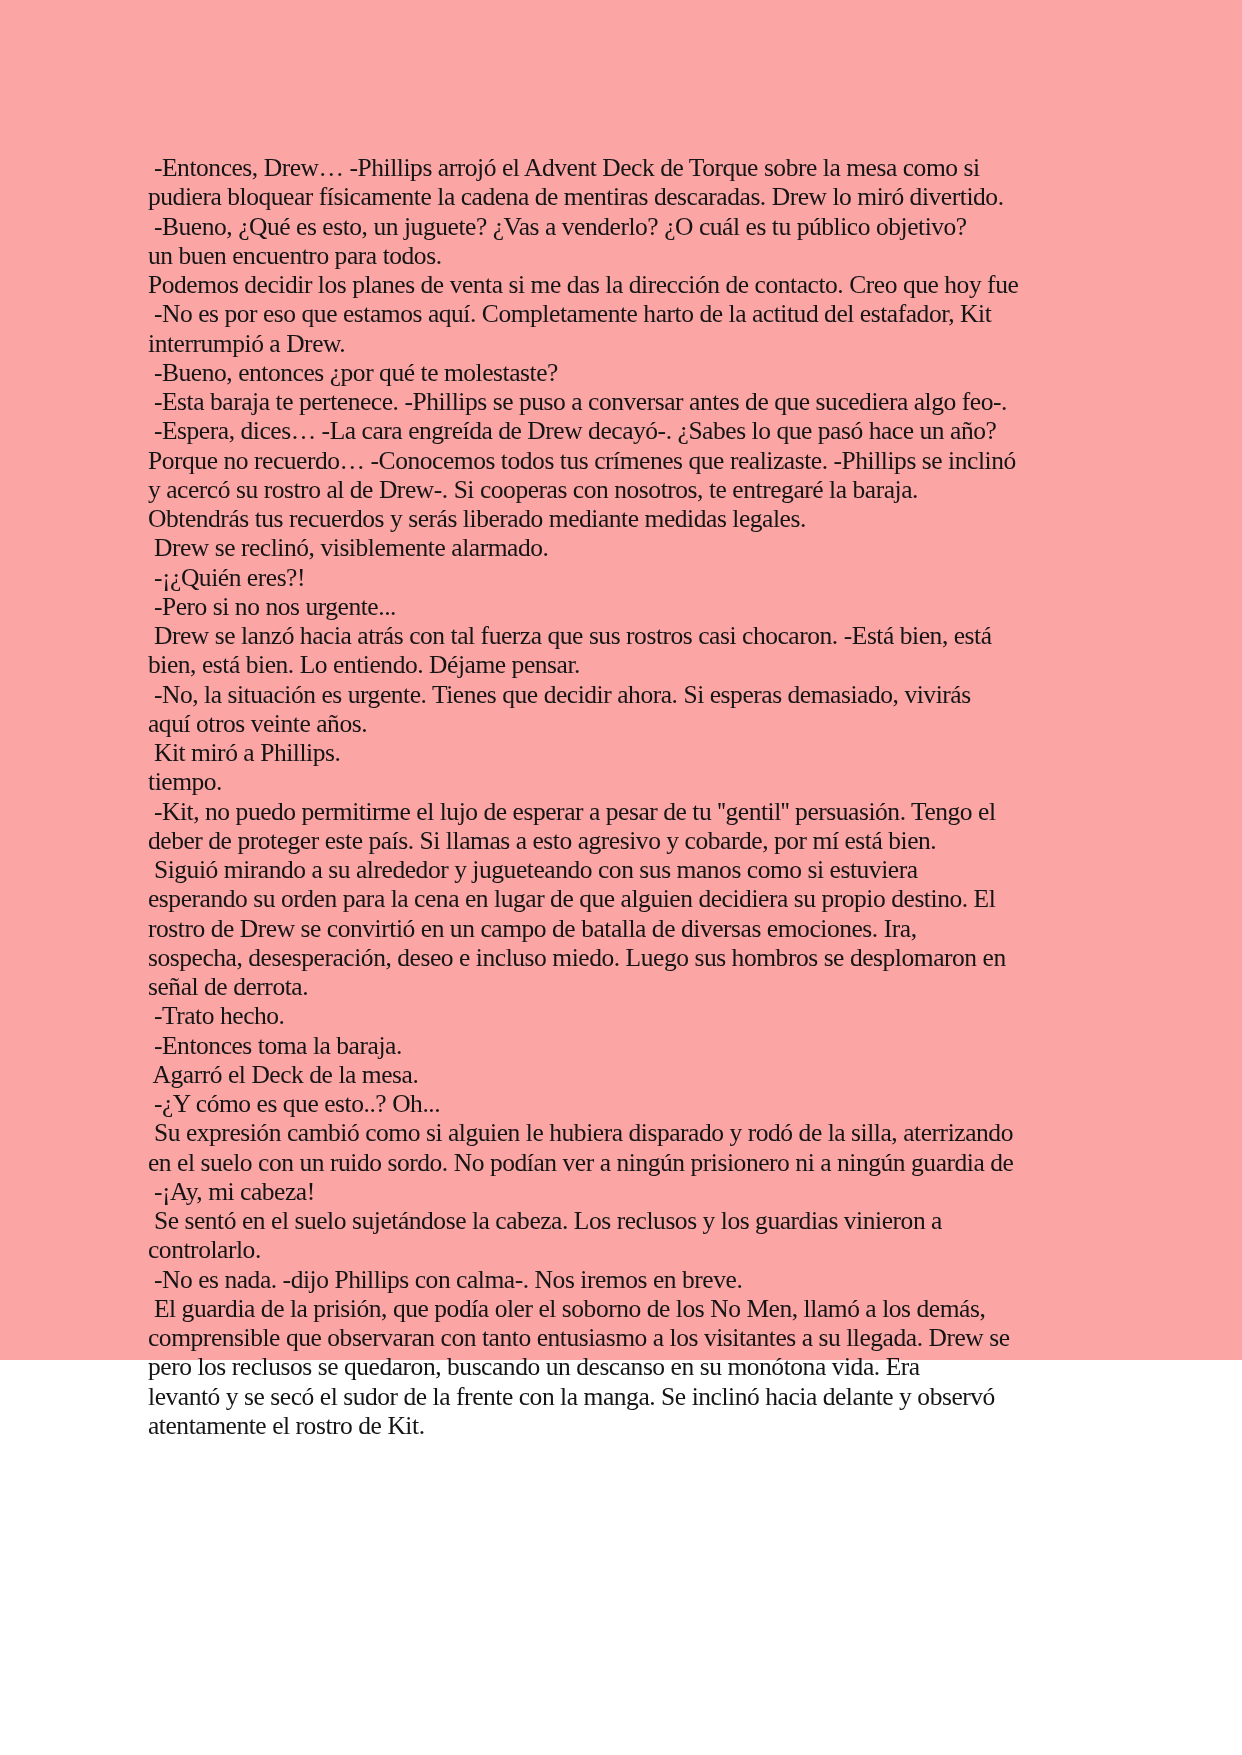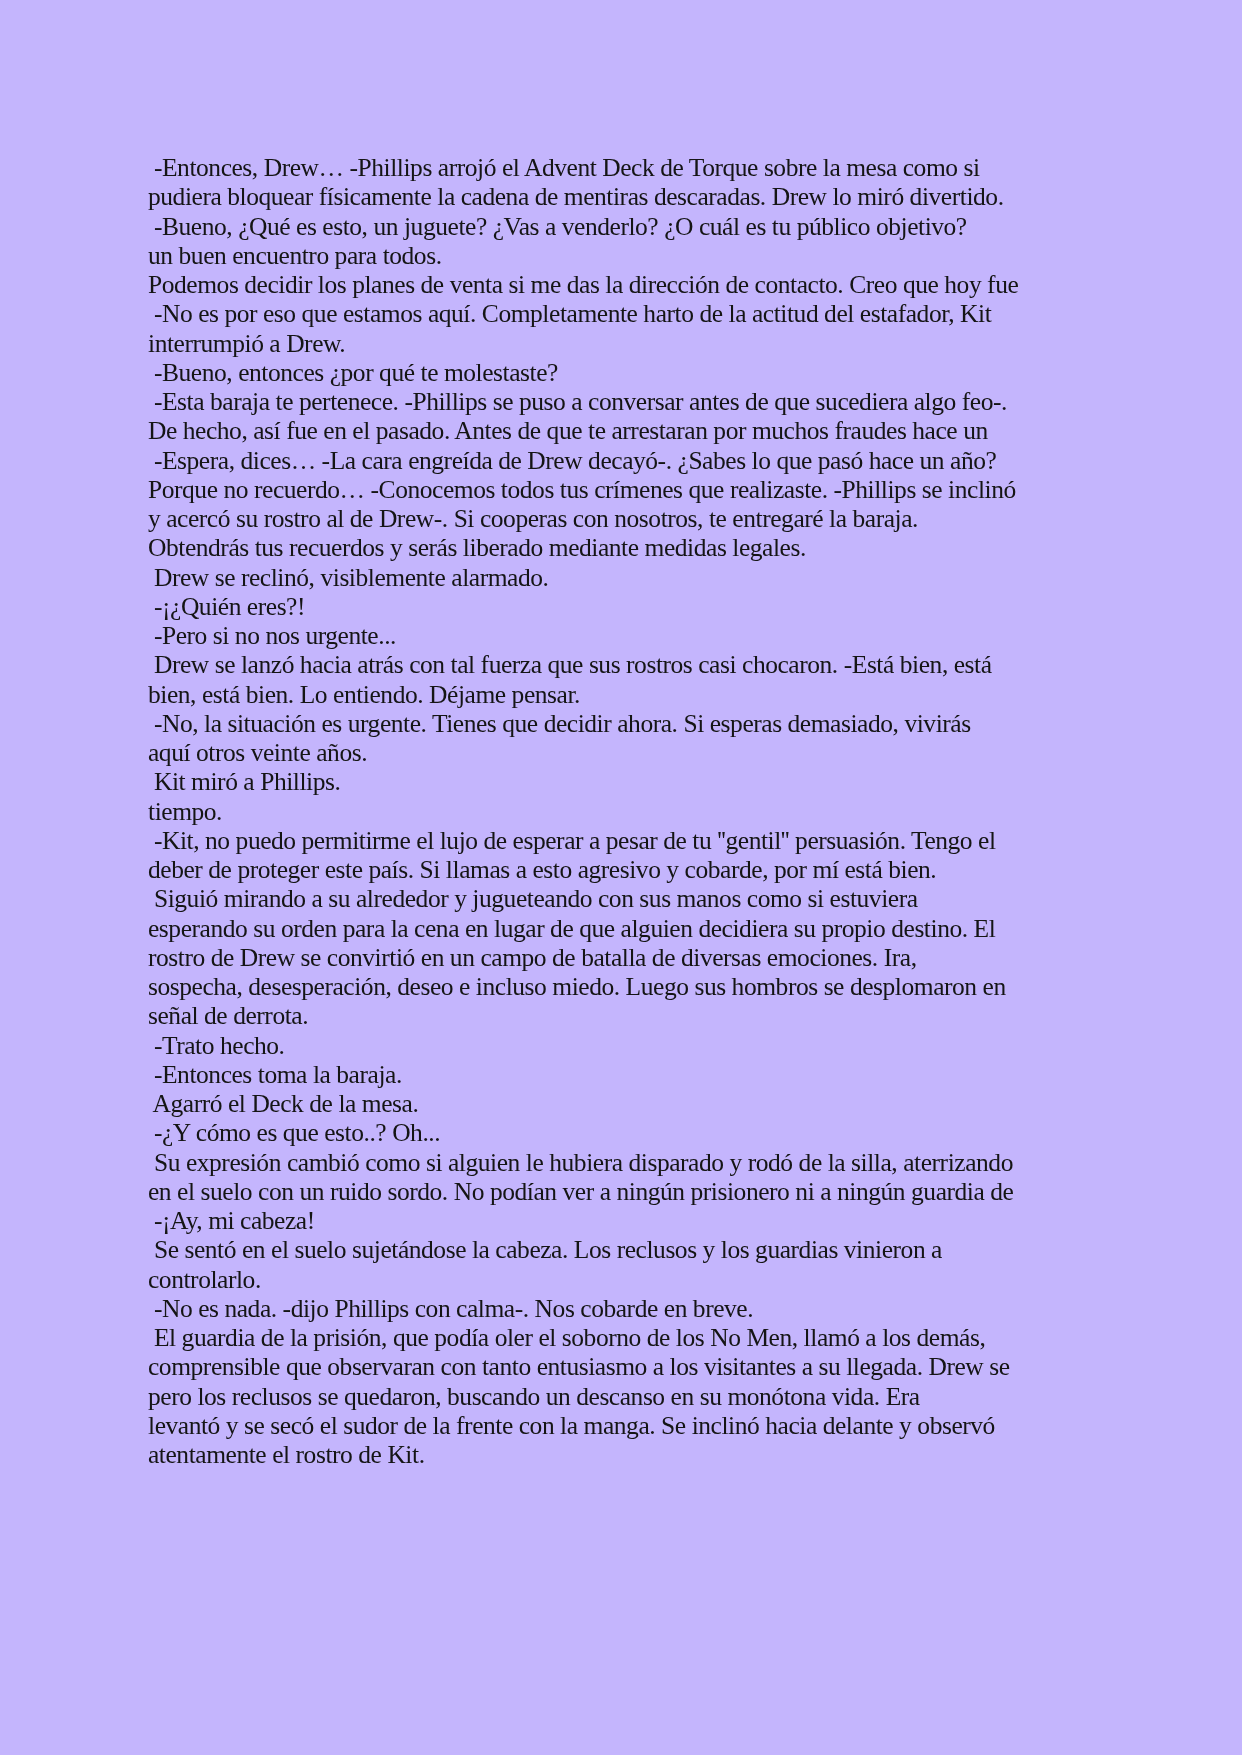--- a/index.html
+++ b/index.html
@@ -11,22 +11,22 @@
     height: 1755px;
     background: #ffffff;
     position: relative;
     overflow: hidden;
   }
   .page {
     position: absolute;
     left: 0;
     top: 0;
     width: 1242px;
-    height: 1755px;
-    background: #c4b5fd;
+    height: 1360px;
+    background: #fca5a5;
   }
   .text-block {
     position: absolute;
     left: 148px;
     top: 153px;
     width: 960px;
   }
   .line {
     font-family: "Liberation Serif", serif;
     font-size: 25.5px;
@@ -44,21 +44,20 @@
   <div class="text-block" id="text-block">
       <div class="line"> -Entonces, Drew… -Phillips arrojó el Advent Deck de Torque sobre la mesa como si</div>
       <div class="line">pudiera bloquear físicamente la cadena de mentiras descaradas. Drew lo miró divertido.</div>
       <div class="line"> -Bueno, ¿Qué es esto, un juguete? ¿Vas a venderlo? ¿O cuál es tu público objetivo?</div>
       <div class="line">un buen encuentro para todos.</div>
       <div class="line">Podemos decidir los planes de venta si me das la dirección de contacto. Creo que hoy fue</div>
       <div class="line"> -No es por eso que estamos aquí. Completamente harto de la actitud del estafador, Kit</div>
       <div class="line">interrumpió a Drew.</div>
       <div class="line"> -Bueno, entonces ¿por qué te molestaste?</div>
       <div class="line"> -Esta baraja te pertenece. -Phillips se puso a conversar antes de que sucediera algo feo-.</div>
-      <div class="line">De hecho, así fue en el pasado. Antes de que te arrestaran por muchos fraudes hace un</div>
       <div class="line"> -Espera, dices… -La cara engreída de Drew decayó-. ¿Sabes lo que pasó hace un año?</div>
       <div class="line">Porque no recuerdo… -Conocemos todos tus crímenes que realizaste. -Phillips se inclinó</div>
       <div class="line">y acercó su rostro al de Drew-. Si cooperas con nosotros, te entregaré la baraja.</div>
       <div class="line">Obtendrás tus recuerdos y serás liberado mediante medidas legales.</div>
       <div class="line"> Drew se reclinó, visiblemente alarmado.</div>
       <div class="line"> -¡¿Quién eres?!</div>
       <div class="line"> -Pero si no nos urgente...</div>
       <div class="line"> Drew se lanzó hacia atrás con tal fuerza que sus rostros casi chocaron. -Está bien, está</div>
       <div class="line">bien, está bien. Lo entiendo. Déjame pensar.</div>
       <div class="line"> -No, la situación es urgente. Tienes que decidir ahora. Si esperas demasiado, vivirás</div>
@@ -74,20 +73,20 @@
       <div class="line">señal de derrota.</div>
       <div class="line"> -Trato hecho.</div>
       <div class="line"> -Entonces toma la baraja.</div>
       <div class="line"> Agarró el Deck de la mesa.</div>
       <div class="line"> -¿Y cómo es que esto..? Oh...</div>
       <div class="line"> Su expresión cambió como si alguien le hubiera disparado y rodó de la silla, aterrizando</div>
       <div class="line">en el suelo con un ruido sordo. No podían ver a ningún prisionero ni a ningún guardia de</div>
       <div class="line"> -¡Ay, mi cabeza!</div>
       <div class="line"> Se sentó en el suelo sujetándose la cabeza. Los reclusos y los guardias vinieron a</div>
       <div class="line">controlarlo.</div>
-      <div class="line"> -No es nada. -dijo Phillips con calma-. Nos cobarde en breve.</div>
+      <div class="line"> -No es nada. -dijo Phillips con calma-. Nos iremos en breve.</div>
       <div class="line"> El guardia de la prisión, que podía oler el soborno de los No Men, llamó a los demás,</div>
       <div class="line">comprensible que observaran con tanto entusiasmo a los visitantes a su llegada. Drew se</div>
       <div class="line">pero los reclusos se quedaron, buscando un descanso en su monótona vida. Era</div>
       <div class="line">levantó y se secó el sudor de la frente con la manga. Se inclinó hacia delante y observó</div>
       <div class="line">atentamente el rostro de Kit.</div>
     </div>
 </div>
 
 </body></html>

